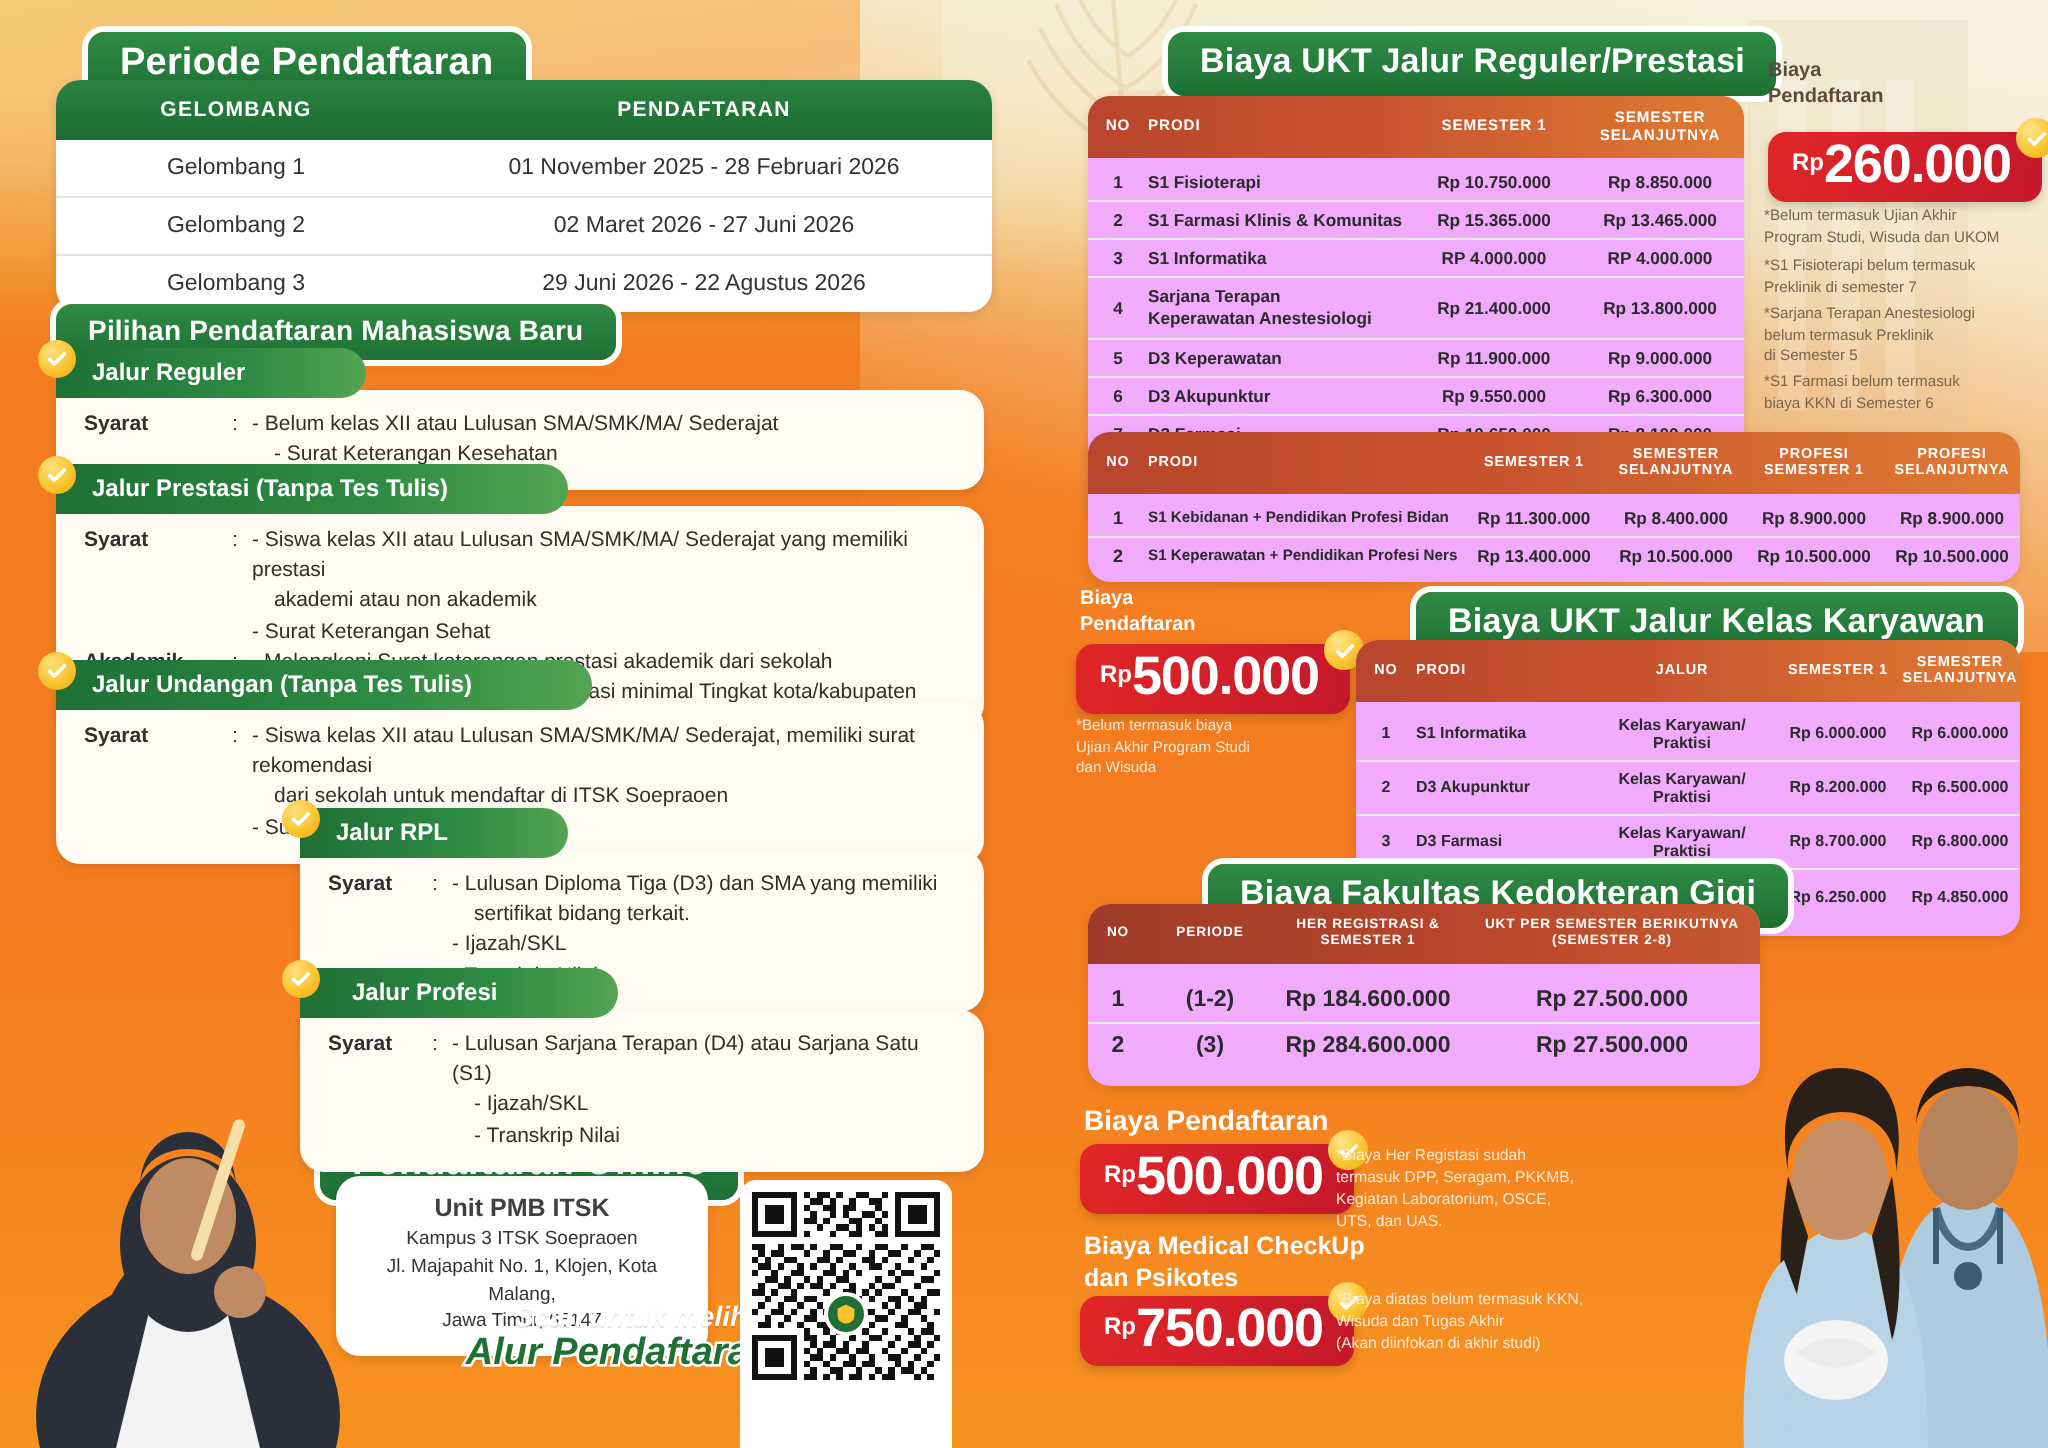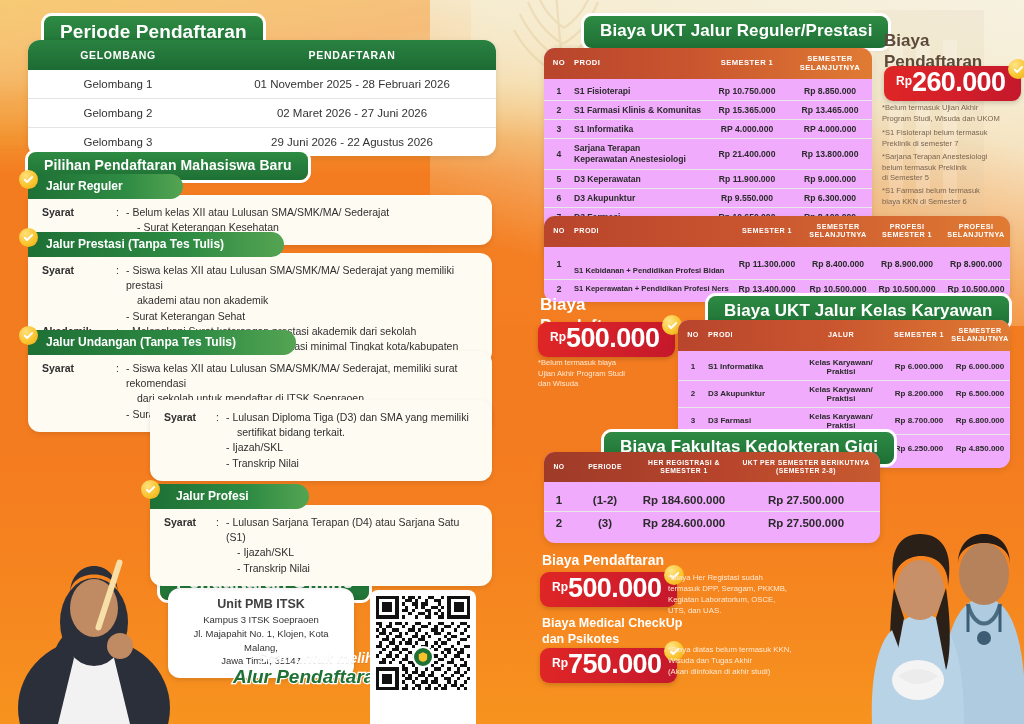--- a/index.html
+++ b/index.html
@@ -200,21 +200,21 @@
     box-shadow: 0 2px 5px rgba(0,0,0,.18);
   }
   .pay-badge .rp { font-size: 12px; font-weight: 700; align-self: flex-start; margin-top: 5px; }
   .pay-badge .amt { font-size: 27px; font-weight: 700; letter-spacing: -.6px; line-height: 1; }
   .badge-check {
     position: absolute; right: -7px; top: -7px; width: 20px; height: 20px;
     border-radius: 50%;
     background: radial-gradient(circle at 35% 30%, #FFE589 0%, #F9C22B 60%, #E8A91A 100%);
     display: flex; align-items: center; justify-content: center;
   }
-  .badge-label { position: absolute; color: #fff; font-size: 17px; font-weight: 700; line-height: 1.25; }
+  .badge-label { position: absolute; color: #fff; font-size: 10px; font-weight: 700; line-height: 1.25; }
   .note { position: absolute; color: #FFE9D2; font-size: 7.6px; line-height: 1.4; }
 
   
   .person { position: absolute; }
 </style>
 </head>
 <body>
 
 <div id="bg-base"></div>
 <div id="bg-left-warm"></div>
@@ -348,20 +348,28 @@
         <div class="req-text">
           <span>- Siswa kelas XII atau Lulusan SMA/SMK/MA/ Sederajat, memiliki surat rekomendasi</span>
           <span class="sub">dari sekolah untuk mendaftar di ITSK Soepraoen</span>
           <span style="display:block;">- Surat Keterangan Sehat</span>
         </div>
       </div>
     </div>
   </div>
 
   <div class="jalur" style="left:150px;top:404px;width:342px;">
+    <div style="position:relative;display:inline-block;">
+      <div class="check-badge">
+        <svg viewBox="0 0 24 24">
+            <path d="M4 12.5l5 5 11-11" fill="none" stroke="#fff" stroke-width="4" stroke-linecap="round" stroke-linejoin="round"></path>
+          </svg>
+      </div>
+      <div class="jalur-pill">Jalur RPL</div>
+    </div>
     <div class="jalur-body">
       <div class="req-row">
         <div class="req-label" style="width:52px;">Syarat</div>
         <div class="req-colon">:</div>
         <div class="req-text">
           <span>- Lulusan Diploma Tiga (D3) dan SMA yang memiliki</span>
           <span class="sub">sertifikat bidang terkait.</span>
           <span style="display:block;">- Ijazah/SKL</span>
           <span style="display:block;">- Transkrip Nilai</span>
         </div>
@@ -750,21 +758,21 @@
       <div class="hc" style="width:68px;white-space:pre-line;">SEMESTER
 SELANJUTNYA</div>
       <div class="hc" style="width:70px;white-space:pre-line;">PROFESI
 SEMESTER 1</div>
       <div class="hc" style="flex:1;white-space:pre-line;">PROFESI
 SELANJUTNYA</div>
     </div>
     <div style="padding:3px 0 4px;">
       <div class="tbl-row" style="font-size:7.6px;">
         <div class="no" style="font-size:9px;">1</div>
-        <div style="width:156px;margin-top:12px;">S1 Kebidanan + Pendidikan Profesi Bidan</div>
+        <div style="width:156px;">S1 Kebidanan + Pendidikan Profesi Bidan</div>
         <div class="money" style="width:74px;font-size:8.6px;">Rp  11.300.000</div>
         <div class="money" style="width:68px;font-size:8.6px;">Rp  8.400.000</div>
         <div class="money" style="width:70px;font-size:8.6px;">Rp   8.900.000</div>
         <div class="money" style="flex:1;font-size:8.6px;">Rp  8.900.000</div>
       </div>
       <div class="tbl-row" style="font-size:7.6px;">
         <div class="no" style="font-size:9px;">2</div>
         <div style="width:156px;">S1 Keperawatan + Pendidikan Profesi Ners</div>
         <div class="money" style="width:74px;font-size:8.6px;">Rp 13.400.000</div>
         <div class="money" style="width:68px;font-size:8.6px;">Rp 10.500.000</div>

